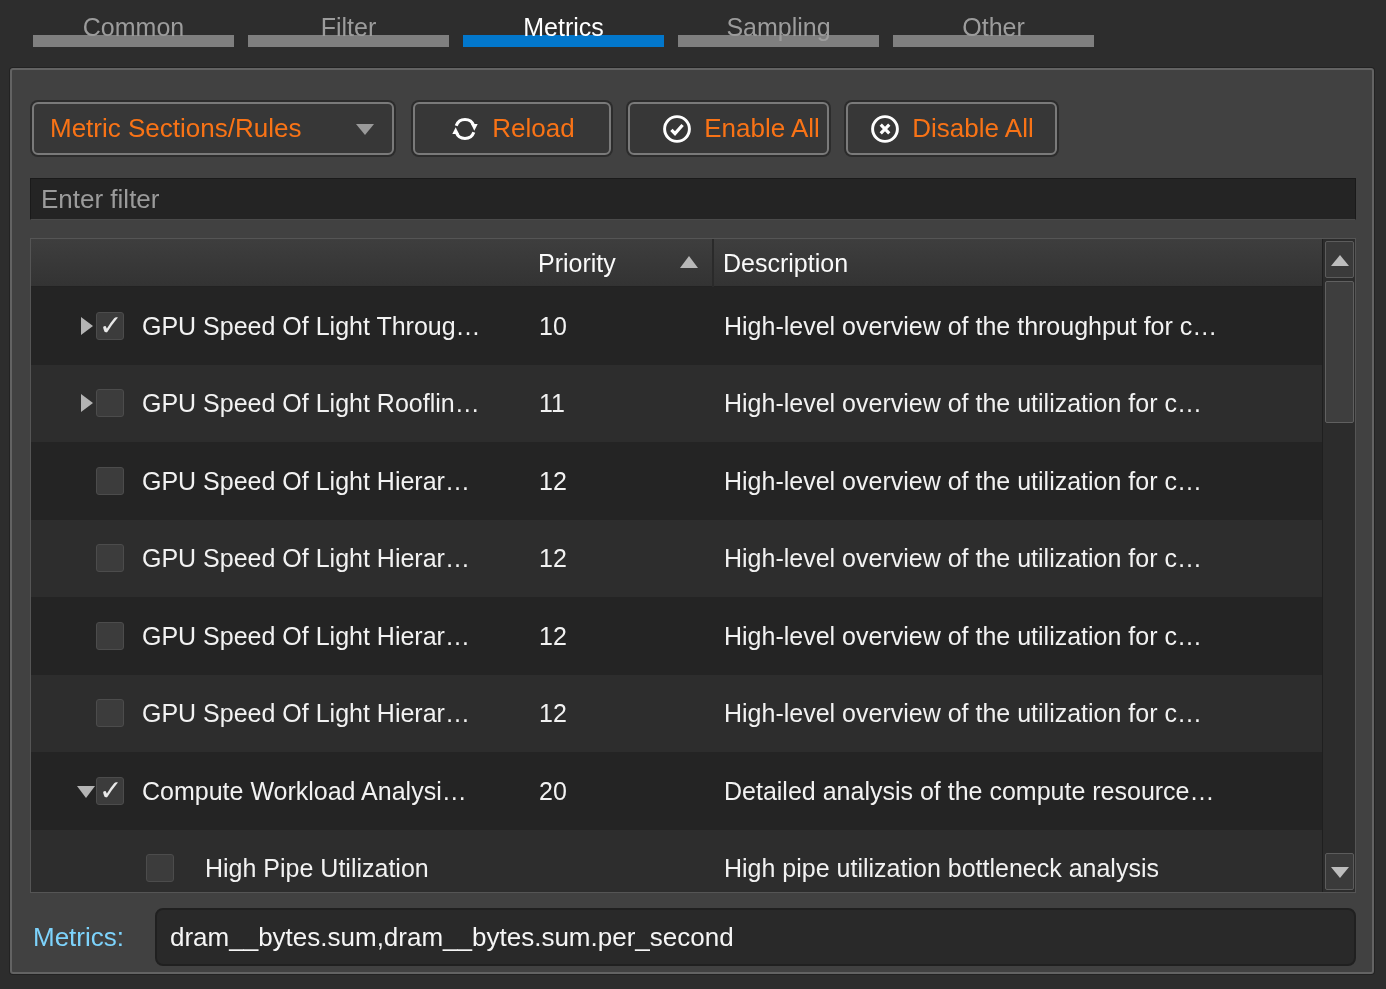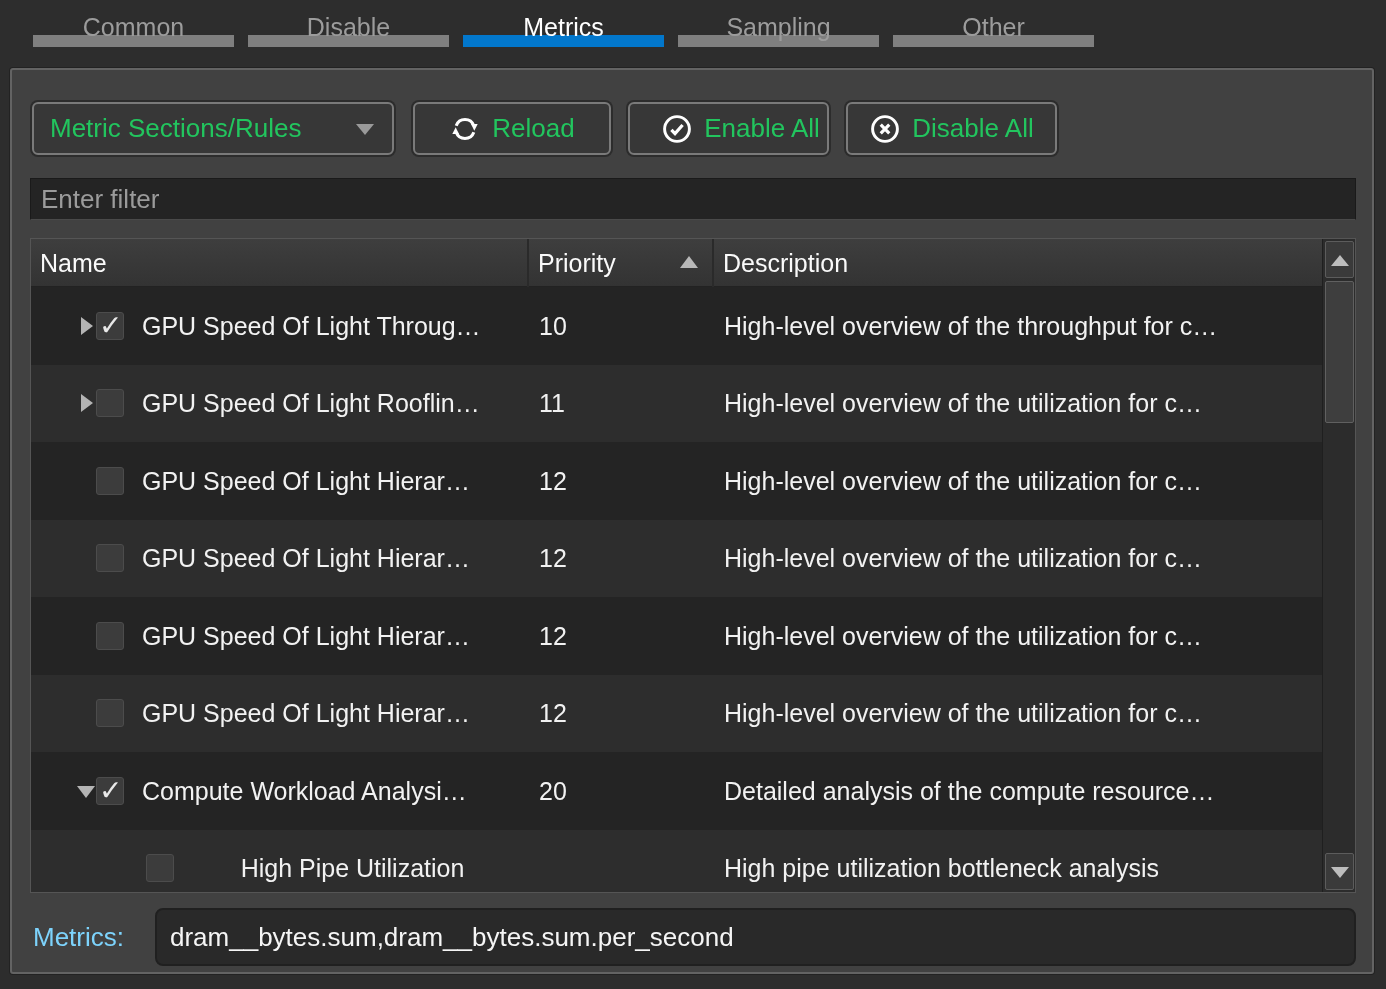--- a/index.html
+++ b/index.html
@@ -19,21 +19,21 @@
   .panel {
     position:absolute; left:10px; top:68px; width:1364px; height:906px;
     background:#414141; border:2px solid #636363; border-radius:3px;
     box-shadow:0 0 0 1px #222;
   }
   
   .btn {
     position:absolute; top:32px; height:53px;
     background:#373737; border:2px solid #7a7a7a; border-radius:6px;
     box-shadow:0 0 0 2px #2c2c2c;
-    color:#22c55e; font-size:26px;
+    color:#f97316; font-size:26px;
     display:flex; align-items:center; justify-content:center; gap:11px;
     cursor:default; white-space:nowrap;
   }
   .dropdown { left:20px; width:362px; justify-content:flex-start; padding-left:16px; }
   .caret-down {
     position:absolute; right:18px; top:50%; margin-top:-5px;
     width:0; height:0; border-left:9px solid transparent; border-right:9px solid transparent;
     border-top:11px solid #9a9a9a;
   }
   .btn-reload  { left:401px; width:198px; }
@@ -66,21 +66,21 @@
   }
   .tbody { position:absolute; left:0; top:48px; width:1291px; bottom:0; overflow:hidden; }
   .trow { position:relative; width:100%; height:77.5px; }
   .trow.odd  { background:#242424; }
   .trow.even { background:#2d2d2d; }
   .cell { position:absolute; top:50%; transform:translateY(-50%); font-size:25px; color:#f2f2f2; white-space:nowrap; }
   .cell.name { left:111px; width:385px; overflow:hidden; }
   .cell.prio { left:508px; width:170px; }
   .cell.desc { left:693px; width:592px; overflow:hidden; }
   .trow.child .cb { left:115px; }
-  .trow.child .cell.name { left:154px; width:335px;text-align:center; }
+  .trow.child .cell.name { left:174px; width:335px; }
   .expander { position:absolute; top:50%; width:0; height:0; }
   .expander.collapsed { left:50px; margin-top:-9px;
     border-top:9px solid transparent; border-bottom:9px solid transparent; border-left:12px solid #b4b4b4; }
   .expander.expanded { left:46px; margin-top:-5px;
     border-left:9px solid transparent; border-right:9px solid transparent; border-top:12px solid #b4b4b4; }
   .cb { position:absolute; left:65px; top:50%; margin-top:-14px; width:28px; height:28px;
     background:#3c3c3c; border:1px solid #4c4c4c; border-radius:3px;
     font-family:"DejaVu Sans", sans-serif; }
   .cb.checked::after { content:"\2713"; position:absolute; left:2px; top:-4px;
     font-size:28px; font-weight:bold; color:#e9e9e9; }
@@ -107,21 +107,21 @@
 <body>
 
 <div class="stage">
 
   <div class="tabbar">
     <div class="tab">
       <span class="tab-label">Common</span>
       <div class="tab-underline"></div>
     </div>
     <div class="tab">
-      <span class="tab-label">Disable</span>
+      <span class="tab-label">Filter</span>
       <div class="tab-underline"></div>
     </div>
     <div class="tab active">
       <span class="tab-label">Metrics</span>
       <div class="tab-underline"></div>
     </div>
     <div class="tab">
       <span class="tab-label">Sampling</span>
       <div class="tab-underline"></div>
     </div>
@@ -167,21 +167,20 @@
           <path d="M8.8 8.8 L15.2 15.2 M15.2 8.8 L8.8 15.2" stroke="#ffffff" stroke-width="2.4"></path>
         </svg>
       </span>
       <span>Disable All</span>
     </div>
 
     <input class="filter-input" type="text" placeholder="Enter filter" style="">
 
     <div class="table">
       <div class="thead">
-        <div class="th th-name">Name</div>
         <div class="th th-prio">
           <span>Priority</span>
           <span class="sort-up"></span>
         </div>
         <div class="th th-desc">Description</div>
       </div>
 
       <div class="tbody">
         <div class="trow odd">
           <span class="expander collapsed"></span>

